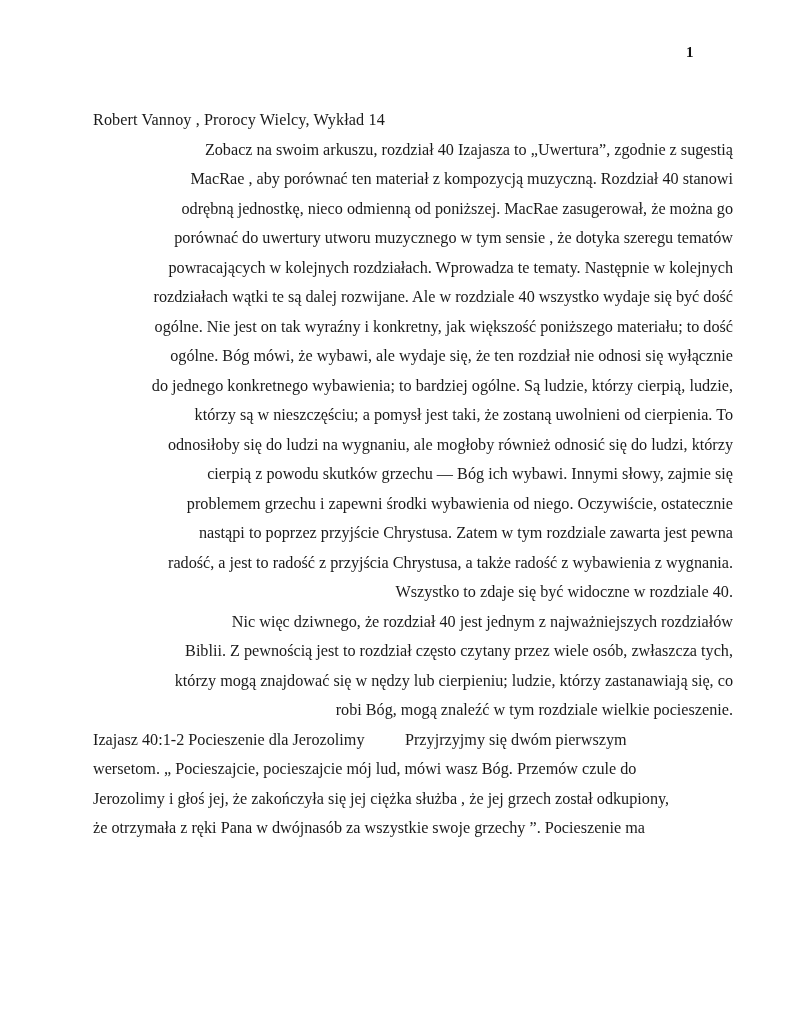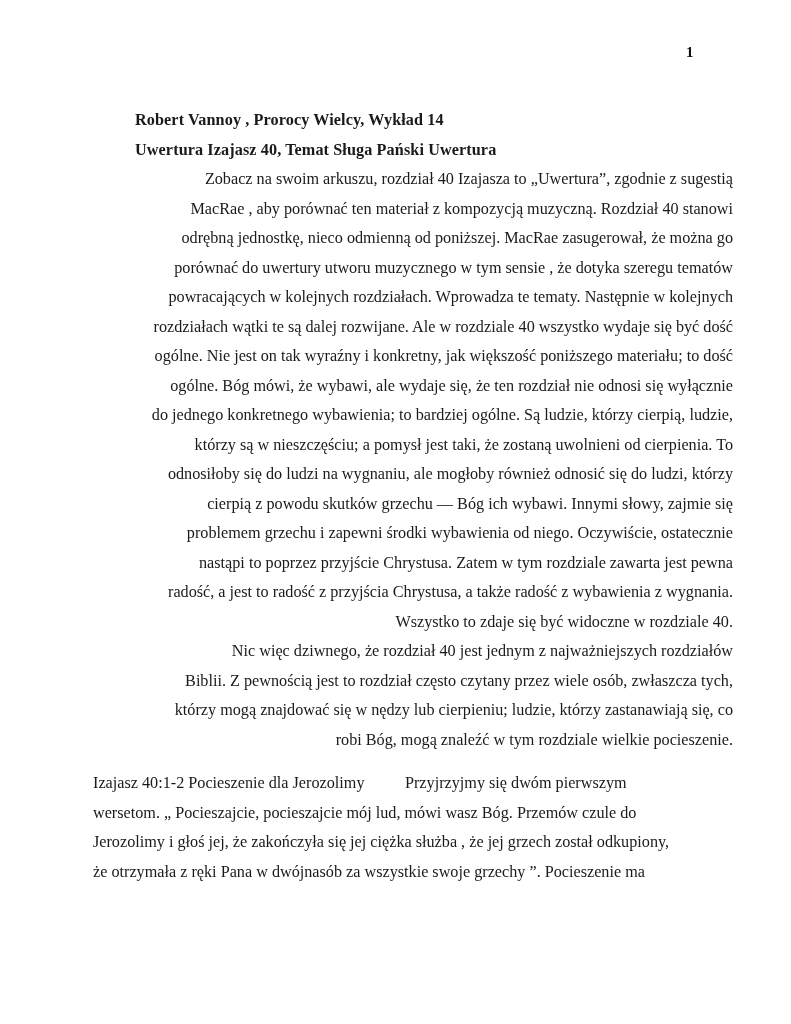--- a/index.html
+++ b/index.html
@@ -29,48 +29,45 @@
     top: 106px;
     left: 93px;
     width: 640px;
     font-size: 16.2px;
     line-height: 29.5px;
   }
   .hline {
     white-space: pre;
   }
   .hline.bold {
-    font-weight: 700;
+    font-weight: 400;
     letter-spacing: 0.1px;
-    margin-left: 42px;
   }
   .para {
     margin: 0;
     white-space: pre;
   }
   .para.indent {
     text-indent: 44px;
     text-align: right;
   }
   .para.section-gap {
-    margin-top: 14px;
   }
 </style>
 </head>
 <body>
 
 <div class="page">
 
   <div class="page-number">1</div>
 
   <div class="content">
 
     <div class="hline bold">Robert Vannoy , Prorocy Wielcy, Wykład 14</div>
 
-    <div class="hline bold">Uwertura Izajasz 40, Temat Sługa Pański Uwertura</div>
 
 
     <p class="para indent">Zobacz na swoim arkuszu, rozdział 40 Izajasza to „Uwertura”, zgodnie z sugestią
 MacRae , aby porównać ten materiał z kompozycją muzyczną. Rozdział 40 stanowi
 odrębną jednostkę, nieco odmienną od poniższej. MacRae zasugerował, że można go
 porównać do uwertury utworu muzycznego w tym sensie , że dotyka szeregu tematów
 powracających w kolejnych rozdziałach. Wprowadza te tematy. Następnie w kolejnych
 rozdziałach wątki te są dalej rozwijane. Ale w rozdziale 40 wszystko wydaje się być dość
 ogólne. Nie jest on tak wyraźny i konkretny, jak większość poniższego materiału; to dość
 ogólne. Bóg mówi, że wybawi, ale wydaje się, że ten rozdział nie odnosi się wyłącznie

